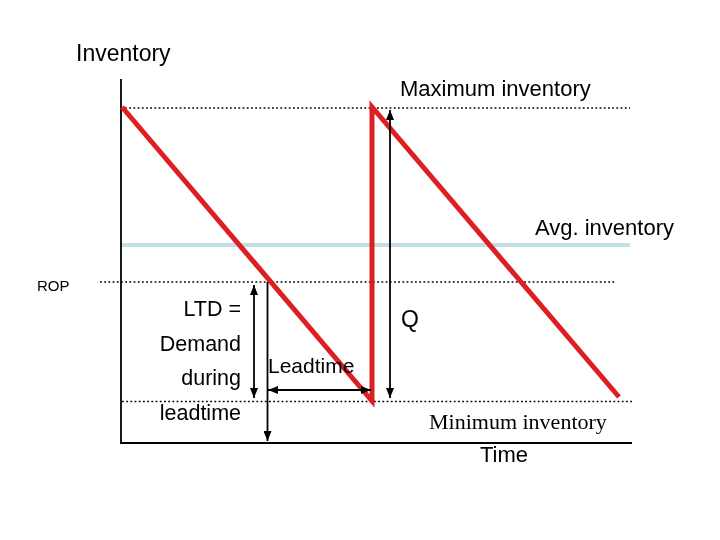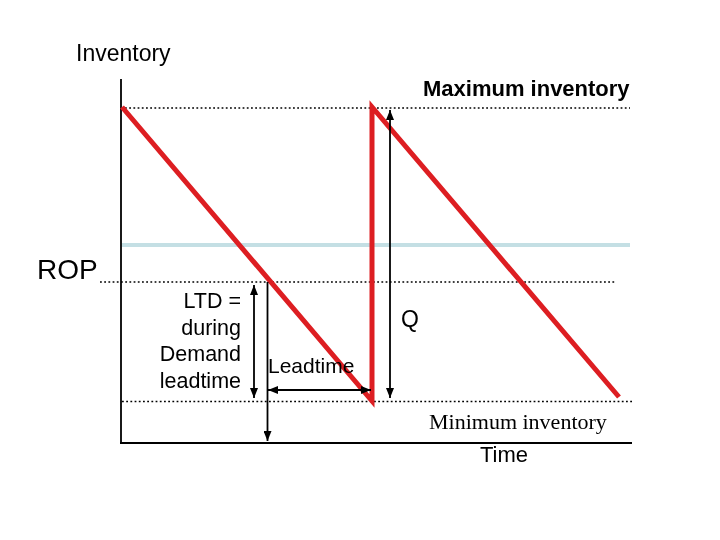--- a/index.html
+++ b/index.html
@@ -32,29 +32,29 @@
   .demand-line      { stroke: var(--demand-line); stroke-width: 5; fill: none; }
   .measure-arrow    { stroke: var(--ink); stroke-width: 1.8; }
   .label {
     position: absolute;
     white-space: nowrap;
     font-size: 22px;
     line-height: 1.1;
     color: var(--ink);
   }
   .label-inventory { left: 76px;  top: 41px;  font-size: 23px; }
-  .label-maximum   { left: 423px; top: 77px; font-weight: bold;  }
+  .label-maximum   { left: 400px; top: 77px;  }
   .label-avg       { left: 535px; top: 216px; }
-  .label-rop       { left: 37px;  top: 255px; font-size: 28px; }
+  .label-rop       { left: 37px;  top: 278px; font-size: 15px; }
   .label-ltd {
     left: 120px; top: 288px; width: 121px;
     font-size: 21.5px; line-height: 26.5px;
     text-align: right; white-space: normal;
   }
-  .label-ltd span { display: block; }
+  .label-ltd span { display: block; margin-top: 8px; }
   .label-leadtime  { left: 268px; top: 354px; font-size: 21px; }
   .label-q         { left: 401px; top: 307px; font-size: 23px; }
   .label-minimum   { left: 429px; top: 410px; font-family: Liberation Serif, serif; }
   .label-time      { left: 480px; top: 443px; }
 </style>
 </head>
 <body>
 
 <div class="slide">
 
@@ -79,27 +79,28 @@
     <line class="measure-arrow" x1="254" y1="285" x2="254" y2="398" marker-start="url(#arrow)" marker-end="url(#arrow)"></line>
     <line class="measure-arrow" x1="267.5" y1="282" x2="267.5" y2="441" marker-end="url(#arrow)"></line>
     <line class="measure-arrow" x1="268" y1="390" x2="371" y2="390" marker-start="url(#arrow)" marker-end="url(#arrow)"></line>
     <line class="measure-arrow" x1="390" y1="110" x2="390" y2="398" marker-start="url(#arrow)" marker-end="url(#arrow)"></line>
   </svg>
 
   <div class="label label-inventory">Inventory</div>
 
   <div class="label label-maximum">Maximum inventory</div>
 
+  <div class="label label-avg">Avg. inventory</div>
 
   <div class="label label-rop">ROP</div>
 
   <div class="label label-ltd">
     <span>LTD =</span>
+    <span>Demand</span>
     <span>during</span>
-    <span>Demand</span>
     <span>leadtime</span>
   </div>
 
   <div class="label label-leadtime">Leadtime</div>
 
   <div class="label label-q">Q</div>
 
   <div class="label label-minimum">Minimum inventory</div>
 
   <div class="label label-time">Time</div>

